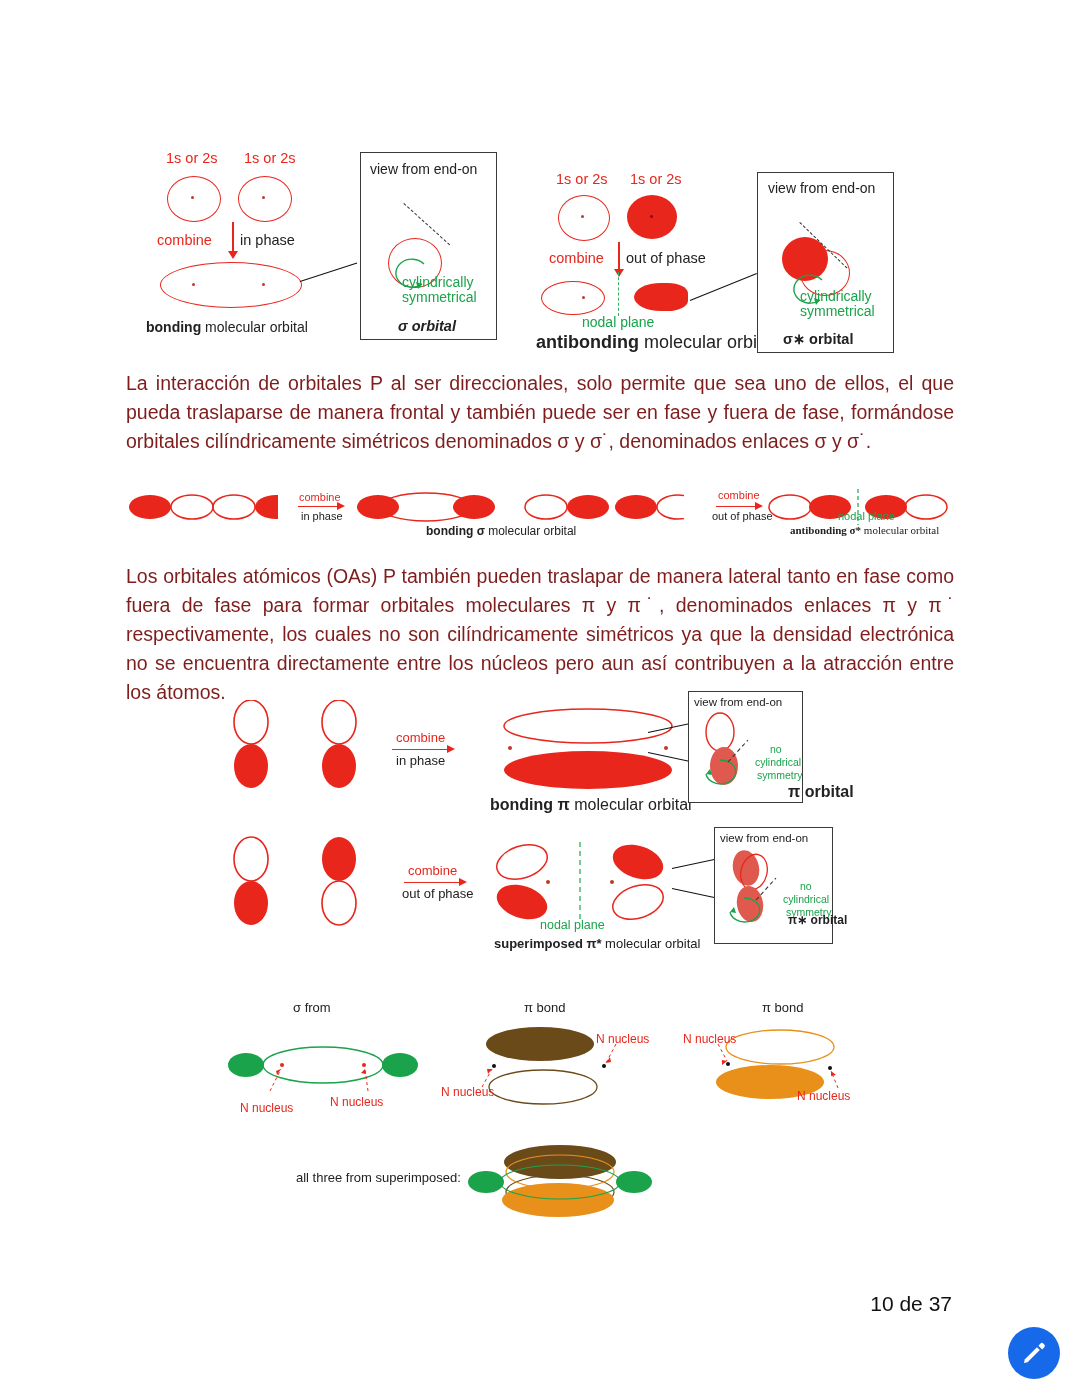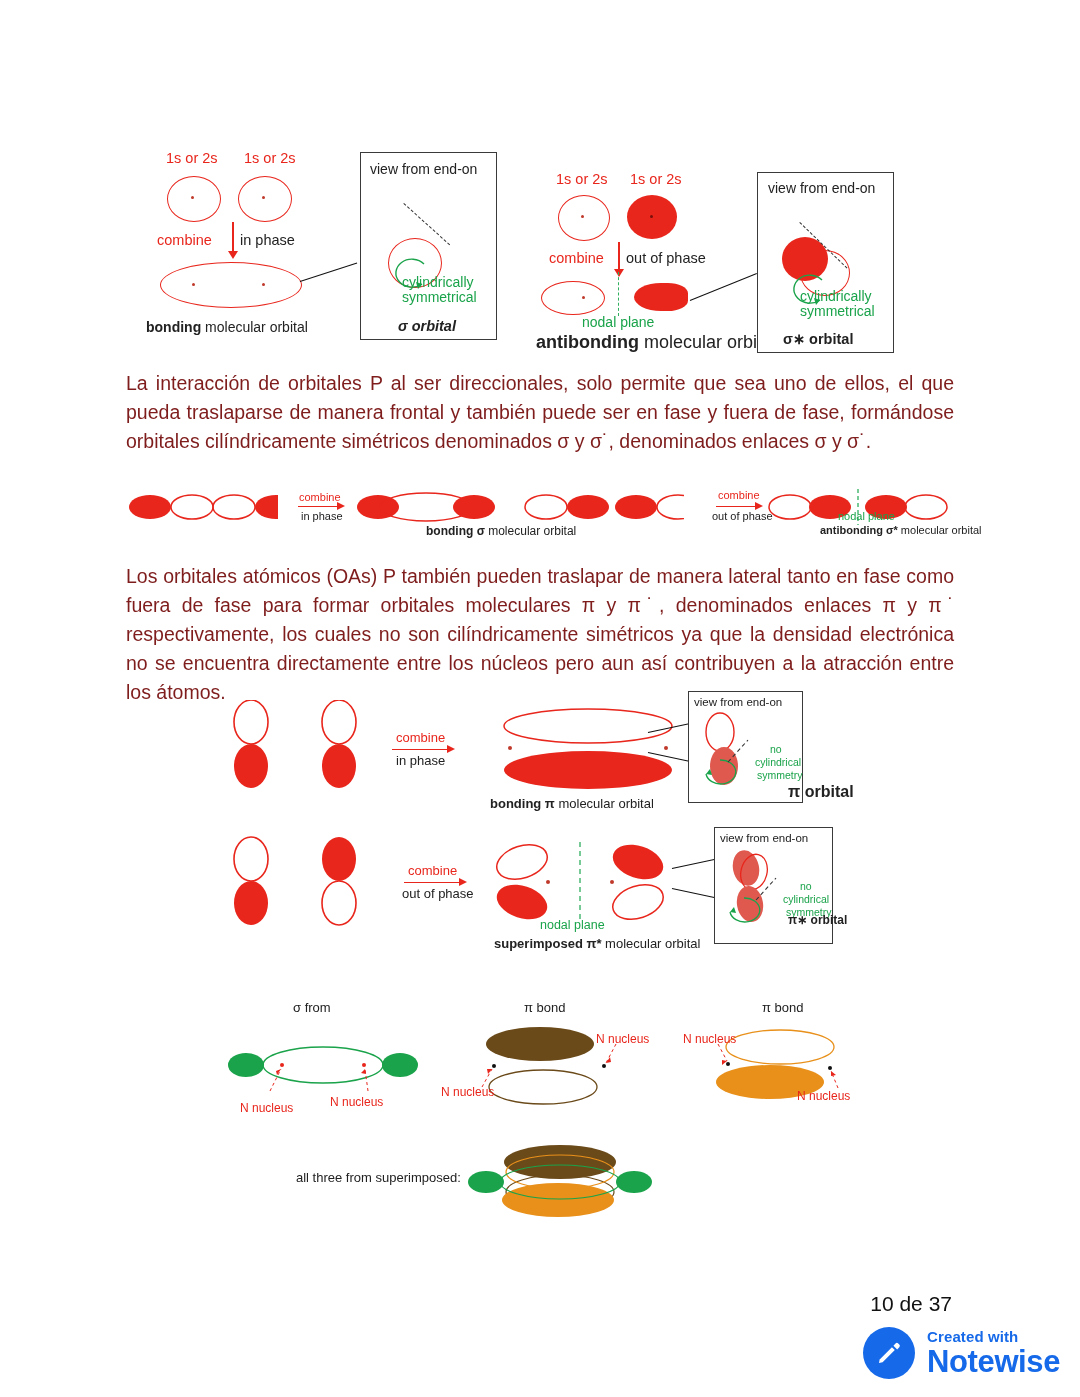--- a/index.html
+++ b/index.html
@@ -170,21 +170,21 @@
     <div class="lbl dark" style="left:712px;top:35px;font-size:11px;">out of phase</div>
 
     <svg width="180" height="44" style="position:absolute;left:768px;top:10px;">
       <ellipse cx="22" cy="22" rx="21" ry="12" fill="none" stroke="#e8261c" stroke-width="1.5"></ellipse>
       <ellipse cx="62" cy="22" rx="21" ry="12" fill="#e8261c"></ellipse>
       <line x1="90" y1="4" x2="90" y2="40" stroke="#2fae5e" stroke-width="1.3" stroke-dasharray="4,3"></line>
       <ellipse cx="118" cy="22" rx="21" ry="12" fill="#e8261c"></ellipse>
       <ellipse cx="158" cy="22" rx="21" ry="12" fill="none" stroke="#e8261c" stroke-width="1.5"></ellipse>
     </svg>
     <div class="lbl green" style="left:838px;top:35px;font-size:11px;">nodal plane</div>
-    <div class="lbl dark" style="left:820px;top:49px;font-size:11px;">
+    <div class="lbl dark" style="left:790px;top:49px;font-size:11px;font-family:Liberation Serif, serif;">
       <b>antibonding σ*</b><span> molecular orbital</span>
     </div>
   </div>
 
   <div class="para" style="left:126px;top:562px;width:828px;">Los orbitales atómicos (OAs) P también pueden traslapar de manera lateral tanto en fase como fuera de fase para formar orbitales moleculares π y π˙, denominados enlaces π y π˙ respectivamente, los cuales no son cilíndricamente simétricos ya que la densidad electrónica no se encuentra directamente entre los núcleos pero aun así contribuyen a la atracción entre los átomos.</div>
 
   <div class="fig" style="left:0;top:690px;width:1080px;height:130px;">
     <svg width="70" height="90" style="position:absolute;left:216px;top:10px;">
       <ellipse cx="35" cy="22" rx="17" ry="22" fill="none" stroke="#e8261c" stroke-width="1.6"></ellipse>
       <ellipse cx="35" cy="66" rx="17" ry="22" fill="#e8261c"></ellipse>
@@ -197,21 +197,21 @@
     <div class="lbl red" style="left:396px;top:40px;font-size:13px;">combine</div>
     <div class="arrow-h" style="left:392px;top:59px;width:56px;"></div>
     <div class="lbl dark" style="left:396px;top:63px;font-size:13px;">in phase</div>
 
     <svg width="180" height="92" style="position:absolute;left:498px;top:12px;">
       <ellipse cx="90" cy="24" rx="84" ry="17" fill="none" stroke="#e8261c" stroke-width="1.5"></ellipse>
       <ellipse cx="90" cy="68" rx="84" ry="19" fill="#e8261c"></ellipse>
       <circle cx="12" cy="46" r="2" fill="#c0392b"></circle>
       <circle cx="168" cy="46" r="2" fill="#c0392b"></circle>
     </svg>
-    <div class="lbl dark" style="left:490px;top:106px;font-size:13px;">
+    <div class="lbl dark" style="left:490px;top:106px;font-size:16px;">
       <b>bonding π</b><span> molecular orbital</span>
     </div>
 
     <div class="connector" style="left:648px;top:42px;width:48px;transform:rotate(-12deg);"></div>
     <div class="connector" style="left:648px;top:62px;width:48px;transform:rotate(12deg);"></div>
 
     <div class="box" style="left:688px;top:1px;width:113px;height:110px;"></div>
     <div class="lbl dark" style="left:694px;top:6px;font-size:11.5px;">view from end-on</div>
     <svg width="66" height="78" style="position:absolute;left:694px;top:22px;">
       <ellipse cx="26" cy="20" rx="14" ry="19" fill="none" stroke="#e8261c" stroke-width="1.4"></ellipse>
@@ -333,19 +333,15 @@
 
   <div class="pagenum">10 de 37</div>
 
   <div class="brand">
     <div class="brand-badge">
       <svg width="28" height="28" viewBox="0 0 24 24">
         <path d="M4 17.5 L14.5 7 L17 9.5 L6.5 20 L3.4 20.6 z" fill="#ffffff"></path>
         <path d="M15.8 5.7 L17.6 3.9 a1.6 1.6 0 0 1 2.3 0 l0.9 0.9 a1.6 1.6 0 0 1 0 2.3 l-1.8 1.8 z" fill="#ffffff"></path>
       </svg>
     </div>
-    <div class="brand-txt">
-      <div class="t1">Created with</div>
-      <div class="t2">Notewise</div>
-    </div>
   </div>
 
 </div>
 
 </body></html>

